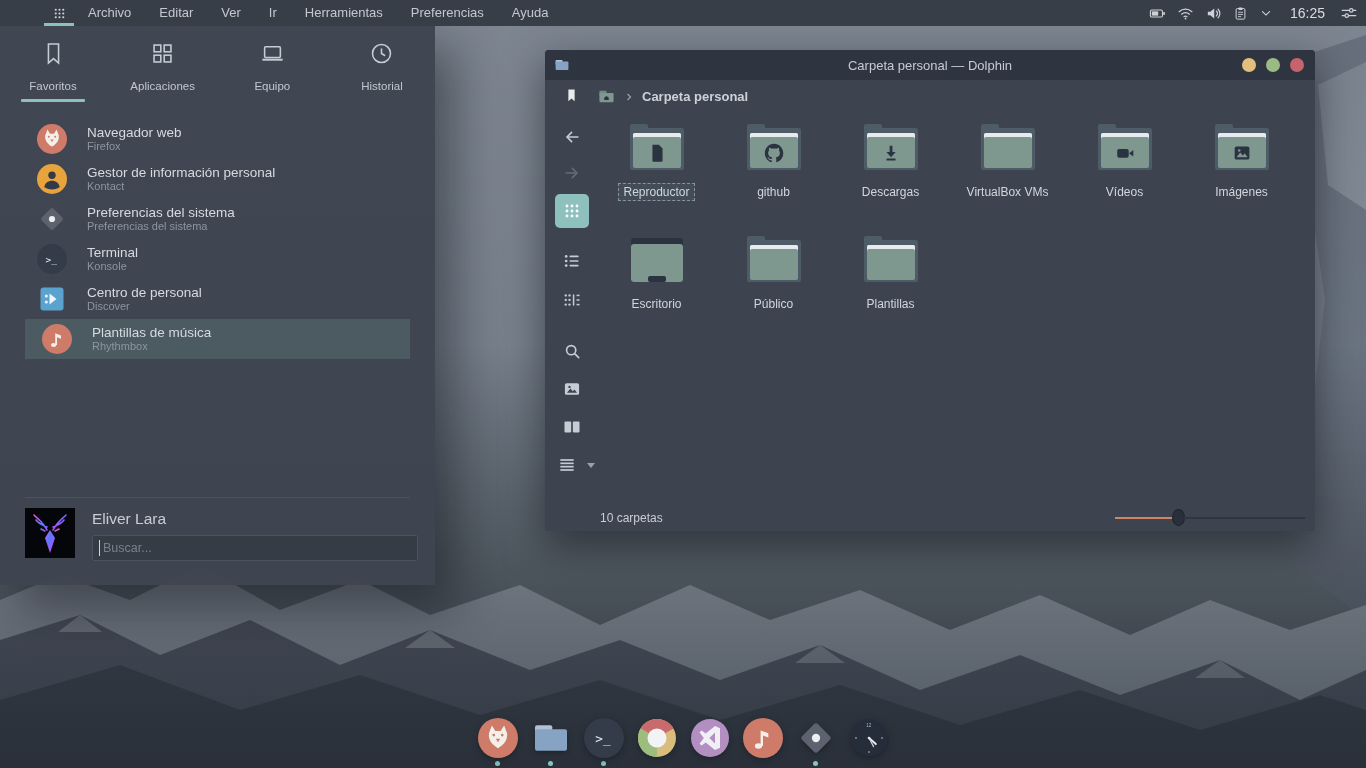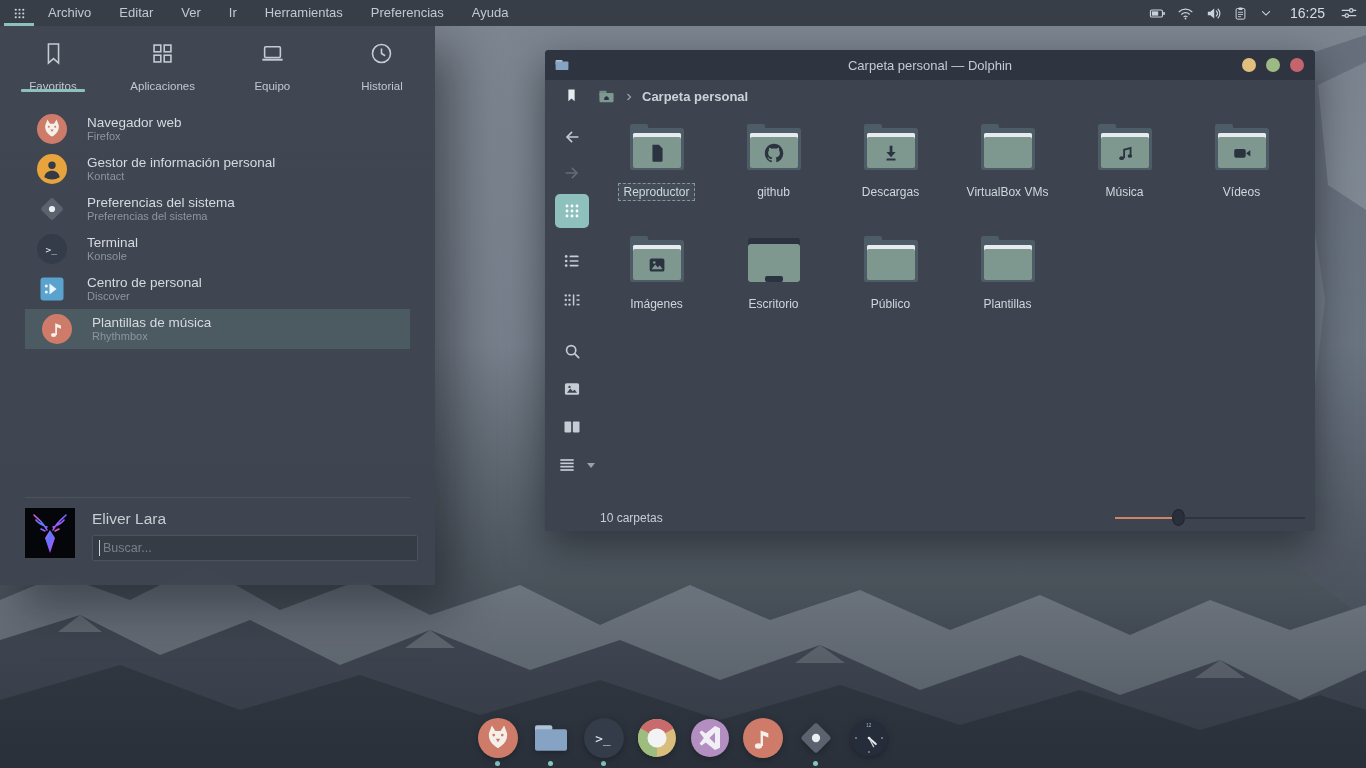--- a/index.html
+++ b/index.html
@@ -5,32 +5,32 @@
   html,body{margin:0;padding:0;background:#2b313b;}
   *{box-sizing:border-box;}
   #screen{position:relative;width:1366px;height:768px;overflow:hidden;
     font-family:"Liberation Sans","DejaVu Sans",sans-serif;color:#c9ced6;}
   
   #wallpaper{position:absolute;inset:0;}
   #wallpaper svg{display:block;width:100%;height:100%;}
   #wall-shade{position:absolute;inset:0;background:linear-gradient(rgba(42,48,58,.18) 0%,rgba(42,48,58,.05) 45%,rgba(20,25,33,.55) 100%);pointer-events:none;}
   
   #topbar{position:absolute;top:0;left:0;width:1366px;height:26px;background:#383e48;
-    display:flex;align-items:center;font-size:13px;color:#c3c8cf;z-index:40;}
+    display:flex;align-items:center;font-size:13px;color:#c3c8cf;z-index:40;padding-left:40px;}
   #launcher-btn{width:30px;height:26px;display:flex;align-items:center;justify-content:center;
     border-bottom:3px solid #8ec0bd;padding-top:3px;margin-left:4px;cursor:default;}
   .menu-item{padding:0 14px;line-height:26px;}
   #tray{margin-left:auto;display:flex;align-items:center;gap:11px;padding-right:8px;color:#ccd1d8;}
   .tray-icon{display:flex;align-items:center;}
   #clock{font-size:14px;color:#d8dce1;margin:0 4px 0 6px;}
   
   #panel{position:absolute;left:0;top:26px;width:435px;height:559px;background:rgba(62,68,79,.97);
     box-shadow:18px 22px 45px rgba(10,14,20,.45);z-index:30;}
   #tabs{display:flex;justify-content:space-between;padding:14px 14px 0 14px;}
-  .tab{width:78px;display:flex;flex-direction:column;align-items:center;gap:9px;color:#c6ccd3;position:relative;}
+  .tab{width:78px;display:flex;flex-direction:column;align-items:center;gap:9px;color:#c6ccd3;padding-bottom:10px;position:relative;}
   .tab .tab-icon svg{width:27px;height:27px;}
   .tab-label{font-size:11.5px;color:#c2c8cf;}
   .tab.active::after{content:"";position:absolute;left:7px;right:7px;bottom:0;height:3px;background:#8ec0bd;border-radius:1px;}
   #app-list{margin-top:17px;}
   .app-row{display:flex;align-items:center;height:40px;padding-left:37px;position:relative;}
   .app-row.selected{background:#4c5a61;margin:0 0 0 25px;width:385px;padding-left:17px;}
   .app-icon{width:30px;height:30px;flex:0 0 30px;}
   .app-icon svg{width:30px;height:30px;display:block;}
   .app-text{margin-left:20px;line-height:1.15;}
   .app-title{font-size:13.5px;color:#d6dae0;}
@@ -504,36 +504,20 @@
        <span class="folder-label">VirtualBox VMs</span>
         </div>
         <div class="folder-cell ">
        <span>
             <svg viewBox="0 0 64 52">
     <rect x="5" y="2" width="18" height="10" rx="2" fill="#4d5c66"></rect>
     <rect x="5" y="6" width="54" height="42" rx="2.5" fill="#4d5c66"></rect>
     <rect x="8" y="11" width="48" height="7" rx="1.5" fill="#e8ebee"></rect>
     <rect x="8" y="15" width="48" height="31" rx="2" fill="#7e978f"></rect>
     <g transform="translate(21,20) scale(0.92)">
-                <path d="M10 17.5V7.5L19 5.2v9.8h-2V8l-5 1.3v8.2z" fill="#2b3340"></path>
-                <ellipse cx="8.3" cy="17.6" rx="2.6" ry="2.1" fill="#2b3340"></ellipse>
-                <ellipse cx="17.3" cy="15.2" rx="2.4" ry="2" fill="#2b3340"></ellipse>
-              </g>
-            </svg>
-          </span>
-       <span class="folder-label">Música</span>
-        </div>
-        <div class="folder-cell ">
-       <span>
-            <svg viewBox="0 0 64 52">
-    <rect x="5" y="2" width="18" height="10" rx="2" fill="#4d5c66"></rect>
-    <rect x="5" y="6" width="54" height="42" rx="2.5" fill="#4d5c66"></rect>
-    <rect x="8" y="11" width="48" height="7" rx="1.5" fill="#e8ebee"></rect>
-    <rect x="8" y="15" width="48" height="31" rx="2" fill="#7e978f"></rect>
-    <g transform="translate(21,20) scale(0.92)">
                 <rect x="3.5" y="7.5" width="12.5" height="9.5" rx="2" fill="#2b3340"></rect>
                 <path d="M16.5 12.2 21 8.8v7l-4.5-3.4z" fill="#2b3340"></path>
               </g>
             </svg>
           </span>
        <span class="folder-label">Vídeos</span>
         </div>
         <div class="folder-cell ">
        <span>
             <svg viewBox="0 0 64 52">

